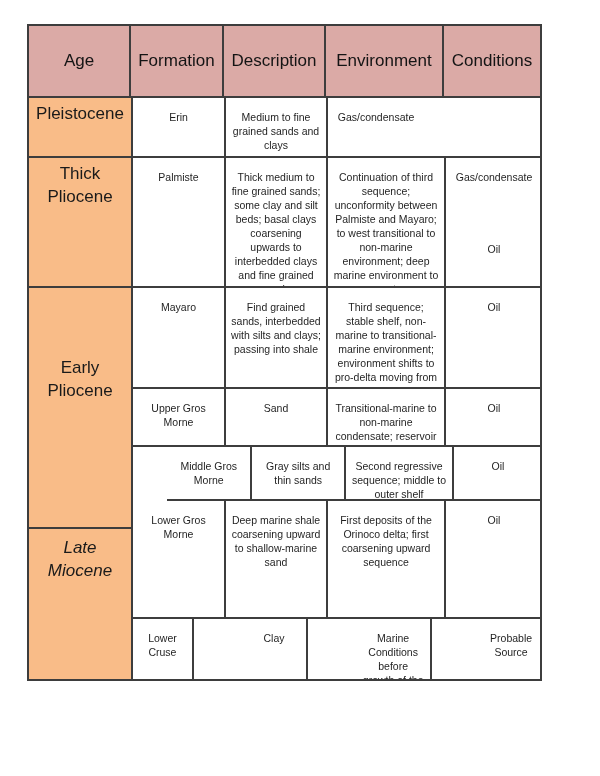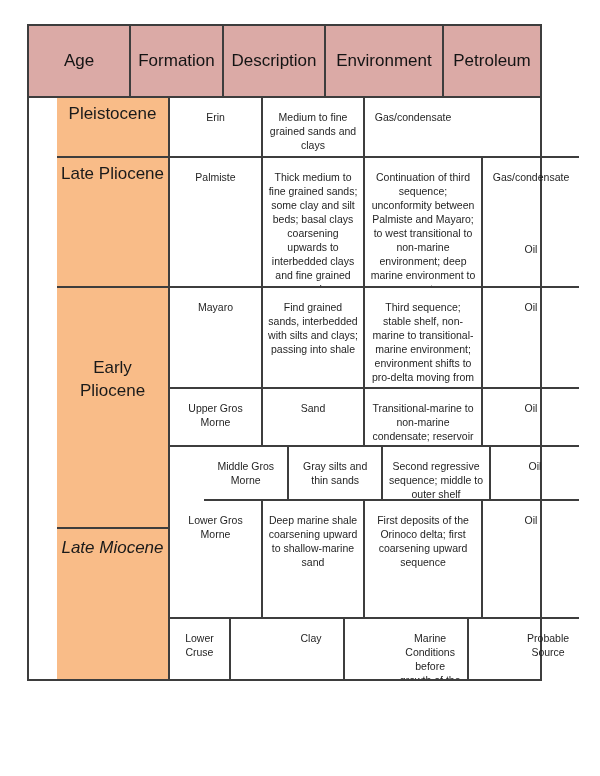--- a/index.html
+++ b/index.html
@@ -44,27 +44,26 @@
   }
   .header-cell:last-child{border-right:none;}
   .hc-age{width:102px;}
   .hc-form{width:93px;}
   .hc-desc{width:102px;}
   .hc-env{width:118px;}
   .hc-pet{width:96px;}
   
   .body-wrap{display:flex;flex:1;}
   .age-col{
-    width:113px;
+    width:104px;
     flex:none;
     display:flex;
     flex-direction:column;
     border-right:2px solid var(--border);
     background:var(--age-bg);
-    margin-left:28px;
   }
   .age-cell{
     border-bottom:2px solid var(--border);
     text-align:center;
     font-size:17px;
     line-height:23px;
     color:#1a1a1a;
     padding:4px 2px 0 2px;
     overflow:hidden;
   }
@@ -110,28 +109,28 @@
 </head>
 <body>
 
 <div class="strat-table">
 
   <div class="header-row">
     <div class="header-cell hc-age">Age</div>
     <div class="header-cell hc-form">Formation</div>
     <div class="header-cell hc-desc">Description</div>
     <div class="header-cell hc-env">Environment</div>
-    <div class="header-cell hc-pet">Petroleum</div>
+    <div class="header-cell hc-pet">Conditions</div>
   </div>
 
   <div class="body-wrap">
 
     <div class="age-col">
       <div class="age-cell a0">Pleistocene</div>
-      <div class="age-cell a1">Late Pliocene</div>
+      <div class="age-cell a1">Thick Pliocene</div>
       <div class="age-cell a2">Early Pliocene</div>
       <div class="age-cell a3">Late Miocene</div>
     </div>
 
     <div class="rows-col">
 
       <div class="row r1">
         <div class="cell c-form">Erin</div>
         <div class="cell c-desc">Medium to fine grained sands and clays</div>
         <div class="cell c-pet">Gas/condensate</div>

